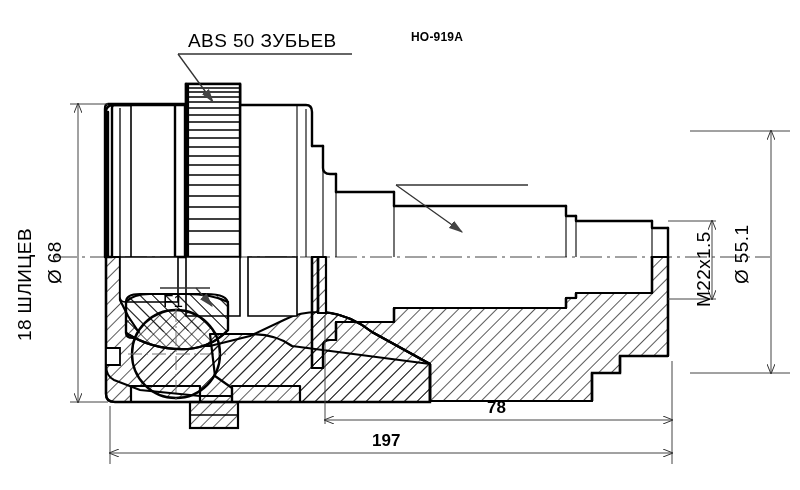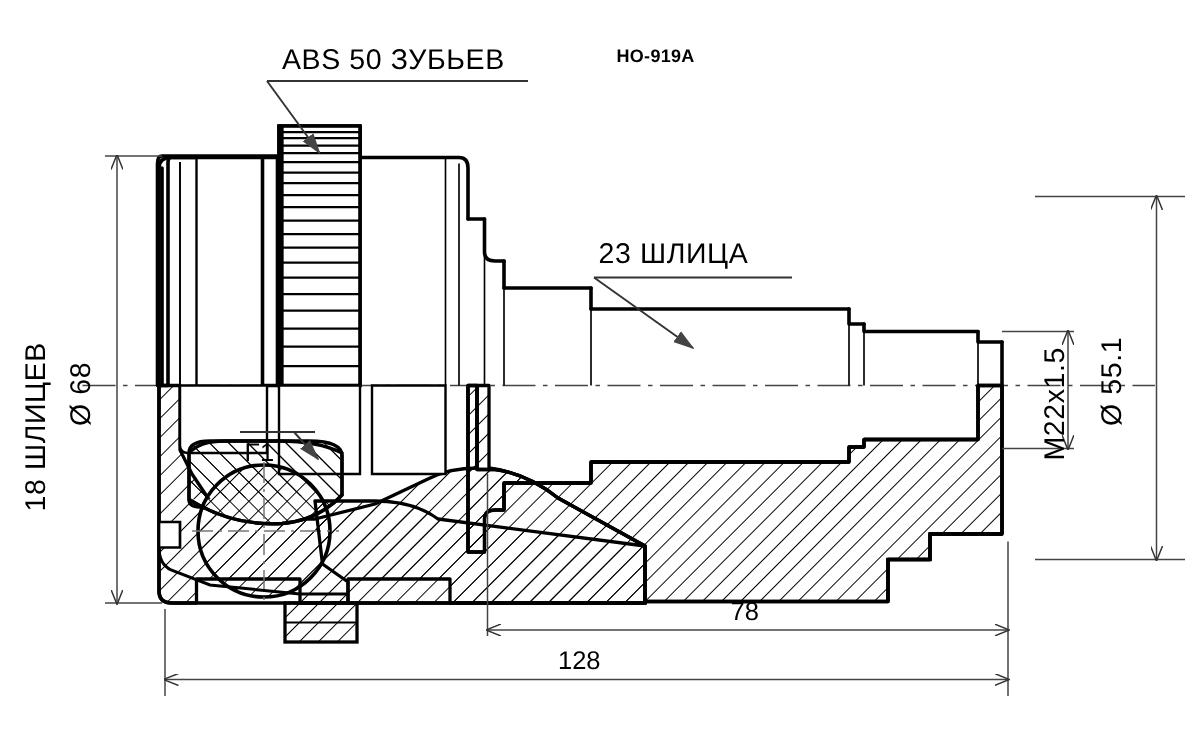--- a/index.html
+++ b/index.html
@@ -5,21 +5,21 @@
   html,body{margin:0;padding:0;background:#ffffff;}
   body{width:800px;height:490px;position:relative;overflow:hidden;
        font-family:"Liberation Sans", sans-serif;color:#000;}
   #stage{position:absolute;left:0;top:16px;width:800px;height:490px;}
   svg.draw{position:absolute;left:0;top:0;width:800px;height:490px;}
   .lbl{position:absolute;white-space:nowrap;font-family:"Liberation Sans", sans-serif;}
   .t-title{font-size:19px;font-weight:400;letter-spacing:.4px;}
   .t-part{font-size:12px;font-weight:bold;letter-spacing:.2px;}
   .t-spline{font-size:19px;font-weight:400;letter-spacing:.4px;}
   .t-f1{font-size:17px;font-weight:400;margin-top:32px;}
-  .t-dim{font-size:17px;font-weight:400;}
+  .t-dim{font-size:17px;font-weight:700;}
   .t-vert{transform-origin:left top;}
   .rot-ccw{transform:rotate(-90deg);}
 </style>
 </head>
 <body>
 
 <div id="stage">
 
   <svg class="draw" viewBox="0 0 800 490">
     <defs>
@@ -259,29 +259,28 @@
     <g stroke="#333" stroke-width="1.3" fill="none">
       <line x1="160" y1="272" x2="210" y2="272"></line>
       <line x1="196" y1="272" x2="212" y2="290" marker-end="url(#arSolid)"></line>
     </g>
   </svg>
 
   <div class="lbl t-title" style="left:188px;top:14px;">ABS 50 ЗУБЬЕВ</div>
 
   <div class="lbl t-part" style="left:411px;top:14px;">HO-919A</div>
 
-  <div class="lbl t-spline" style="left:399px;top:143px;">23 ШЛИЦА</div>
 
   <div class="lbl t-f1" style="left:163px;top:244px;">F1</div>
 
   <div class="lbl t-spline t-vert rot-ccw" style="left:14px;top:325px;">18 ШЛИЦЕВ</div>
 
   <div class="lbl t-spline t-vert rot-ccw" style="left:44px;top:268px;">Ø 68</div>
 
   <div class="lbl t-spline t-vert rot-ccw" style="left:693px;top:291px;">M22x1.5</div>
 
   <div class="lbl t-spline t-vert rot-ccw" style="left:731px;top:268px;">Ø 55.1</div>
 
   <div class="lbl t-dim" style="left:487px;top:382px;">78</div>
 
-  <div class="lbl t-dim" style="left:372px;top:415px;">128</div>
+  <div class="lbl t-dim" style="left:372px;top:415px;">197</div>
 
 </div>
 
 </body></html>

